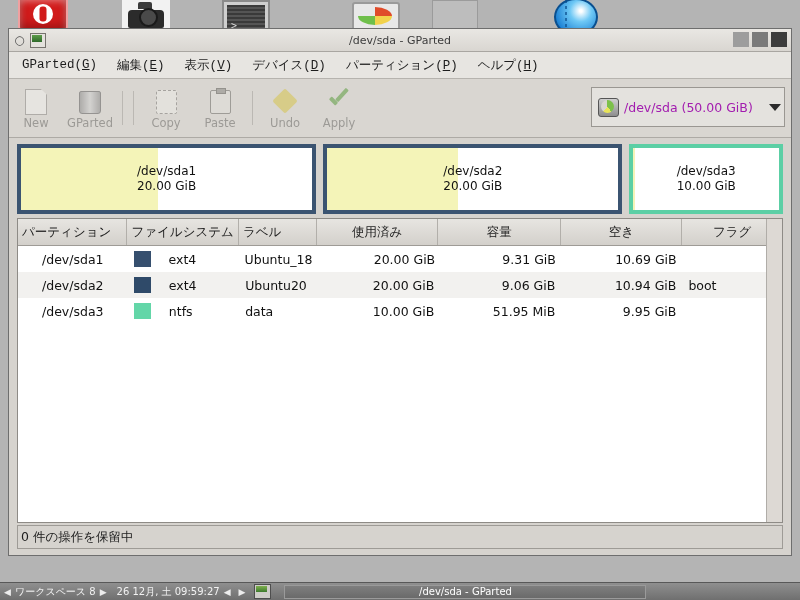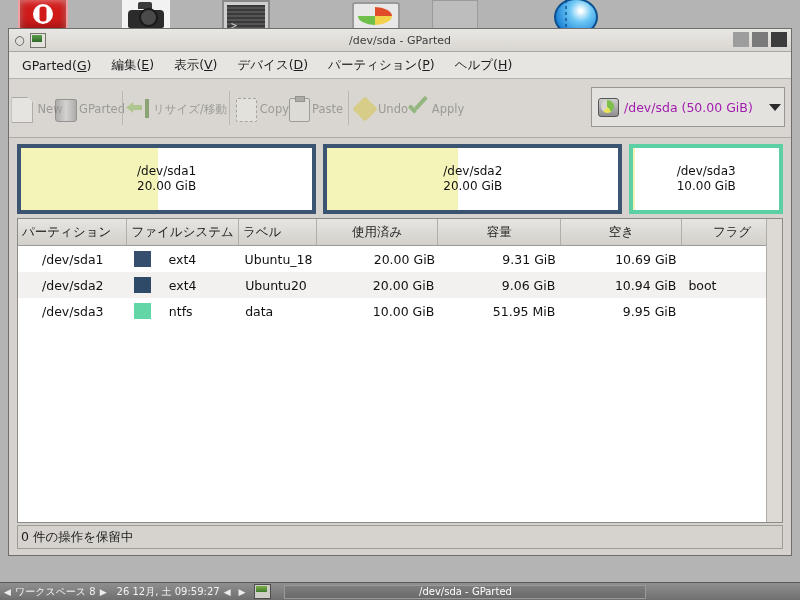--- a/index.html
+++ b/index.html
@@ -130,36 +130,36 @@
     position:absolute;right:4px;top:3px;display:flex;gap:3px;
   }
   .wc{width:16px;height:15px;}
   .wc-min{background:#9d9d9d;}
   .wc-max{background:#7a7a7a;}
   .wc-close{background:#3c3c3c;}
 
   
   #menubar{
     height:26px;background:#e7e5e1;border-bottom:1px solid #b6b3ae;
-    display:flex;align-items:center;padding-left:10px;gap:14px;
+    display:flex;align-items:center;padding-left:10px;gap:14px;font-family:Liberation Mono, monospace;
   }
   .menu-item{
     font-size:12.5px;color:#1d1d1d;padding:2px 3px;white-space:nowrap;
     cursor:default;
   }
   .menu-item u{text-decoration:underline;}
 
   
   #toolbar{
     height:58px;background:#d9d6d1;border-bottom:1px solid #adaaa5;
     display:flex;align-items:center;position:relative;
   }
   .tb-group{display:flex;align-items:center;}
   .tb-btn{
-    width:54px;display:flex;align-items:center;
+    width:54px;display:flex;flex-direction:column;align-items:center;
     justify-content:center;gap:2px;padding-top:2px;
   }
   .tb-btn .lbl{font-size:11.5px;color:#9c9a96;white-space:nowrap;}
   .tb-sep{width:1px;height:34px;background:#bbb8b3;margin:0 5px;}
   .tb-ico{width:26px;height:26px;position:relative;opacity:.55;}
   
   .ic-new{
     width:20px;height:24px;margin:1px auto;background:#f2f1ee;
     border:1px solid #8d8b87;
     clip-path:polygon(0 0,72% 0,100% 22%,100% 100%,0 100%);
@@ -364,28 +364,20 @@
         <div class="lbl">New</div>
       </div>
       <div class="tb-btn">
         <div class="tb-ico">
             <div class="ic-del"></div>
           </div>
         <div class="lbl">GParted</div>
       </div>
     </div>
     <div class="tb-sep"></div>
-    <div class="tb-group">
-      <div class="tb-btn" style="width:96px">
-        <div class="tb-ico">
-            <div class="ic-resize"></div>
-          </div>
-        <div class="lbl">リサイズ/移動</div>
-      </div>
-    </div>
     <div class="tb-sep"></div>
     <div class="tb-group">
       <div class="tb-btn">
         <div class="tb-ico">
             <div class="ic-copy"></div>
           </div>
         <div class="lbl">Copy</div>
       </div>
       <div class="tb-btn">
         <div class="tb-ico">

